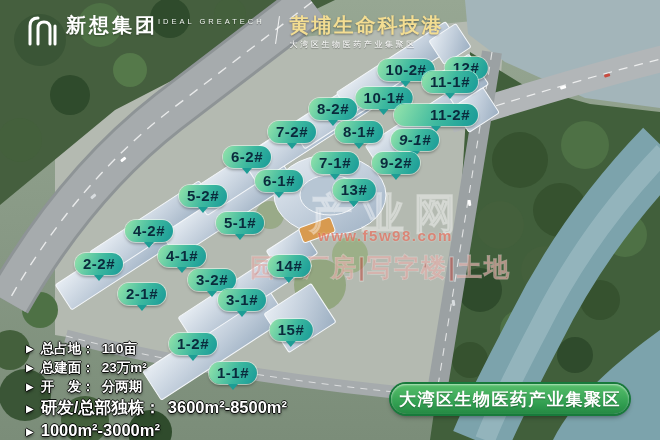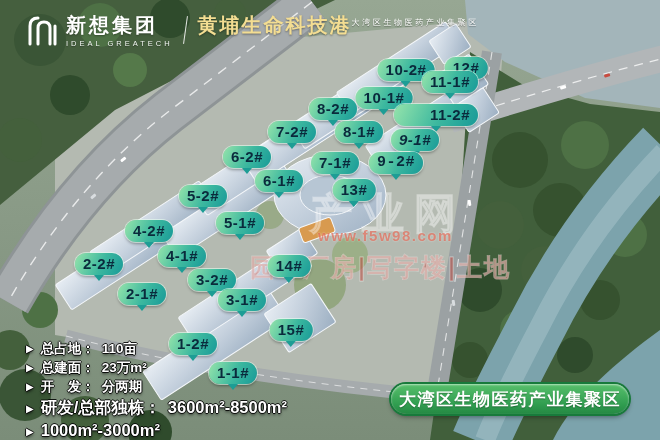--- a/index.html
+++ b/index.html
@@ -4,27 +4,27 @@
 <style>
   html,body{margin:0;padding:0;}
   body{width:660px;height:440px;overflow:hidden;background:#7c8e7a;
        font-family:"Liberation Sans","DejaVu Sans",sans-serif;}
   #stage{position:relative;width:660px;height:440px;overflow:hidden;}
   svg.bg{position:absolute;left:0;top:0;z-index:0;}
 
   
   .header{position:absolute;left:26px;top:14px;display:flex;align-items:flex-start;z-index:40;}
   .logo-icon{width:32px;height:34px;margin-right:8px;}
-  .logo-block{display:flex;flex-direction:column;}
+  .logo-block{display:flex;flex-direction:row;}
   .logo-cn{color:#fff;font-size:20px;font-weight:bold;letter-spacing:3px;line-height:22px;
            text-shadow:0 1px 2px rgba(0,0,0,.35);}
   .logo-en{color:#f2f6f2;font-size:7.5px;letter-spacing:3px;margin-top:3px;
            text-shadow:0 1px 1px rgba(0,0,0,.35);}
   .header-divider{width:1px;height:28px;background:rgba(255,255,255,.85);margin:2px 12px 0 12px;transform:rotate(8deg);}
-  .proj-block{display:flex;flex-direction:row;}
+  .proj-block{display:flex;flex-direction:column;}
   .proj-title{color:#f3dd92;font-size:20px;font-weight:bold;letter-spacing:2px;line-height:22px;
               text-shadow:0 1px 2px rgba(0,0,0,.4);}
   .proj-sub{color:#fff;font-size:8px;letter-spacing:2.6px;margin-top:3px;
             text-shadow:0 1px 1px rgba(0,0,0,.4);}
 
   
   .bubble{position:absolute;transform:translate(-50%,-50%);
           background:linear-gradient(115deg,#96e4ab 0%,#3cb89f 55%,#189a98 100%);
           border-radius:999px;padding:2px 8px 3px;font-size:15px;font-weight:bold;
           color:#0a2a3c;letter-spacing:.5px;white-space:nowrap;z-index:30;
@@ -187,21 +187,21 @@
       <div class="bubble" style="left: 466px; top: 36px;">12#</div>
       <div class="bubble" style="left: 384px; top: 66px;">10-1#</div>
       <div class="bubble" style="left: 450px; top: 50px;">11-1#</div>
       <div class="bubble" style="left: 333px; top: 77px;">8-2#</div>
       <div class="bubble" style="left: 436px; top: 83px; padding-left: 36px;">11-2#</div>
       <div class="bubble" style="left: 292px; top: 100px;">7-2#</div>
       <div class="bubble" style="left: 359px; top: 100px;">8-1#</div>
       <div class="bubble" style="left: 415px; top: 108px; font-style: italic;">9-1#</div>
       <div class="bubble" style="left: 247px; top: 125px;">6-2#</div>
       <div class="bubble" style="left: 335px; top: 131px; text-align: center;">7-1#</div>
-      <div class="bubble" style="left: 396px; top: 131px; font-family: Liberation Mono, monospace;">9-2#</div>
+      <div class="bubble" style="left: 396px; top: 131px;">9-2#</div>
       <div class="bubble" style="left: 279px; top: 149px;">6-1#</div>
       <div class="bubble" style="left: 354px; top: 158px;">13#</div>
       <div class="bubble" style="left: 203px; top: 164px;">5-2#</div>
       <div class="bubble" style="left: 240px; top: 191px;">5-1#</div>
       <div class="bubble" style="left: 149px; top: 199px;">4-2#</div>
       <div class="bubble" style="left: 182px; top: 224px;">4-1#</div>
       <div class="bubble" style="left: 289px; top: 234px;">14#</div>
       <div class="bubble" style="left: 99px; top: 232px;">2-2#</div>
       <div class="bubble" style="left: 212px; top: 248px;">3-2#</div>
       <div class="bubble" style="left: 142px; top: 262px;">2-1#</div>

